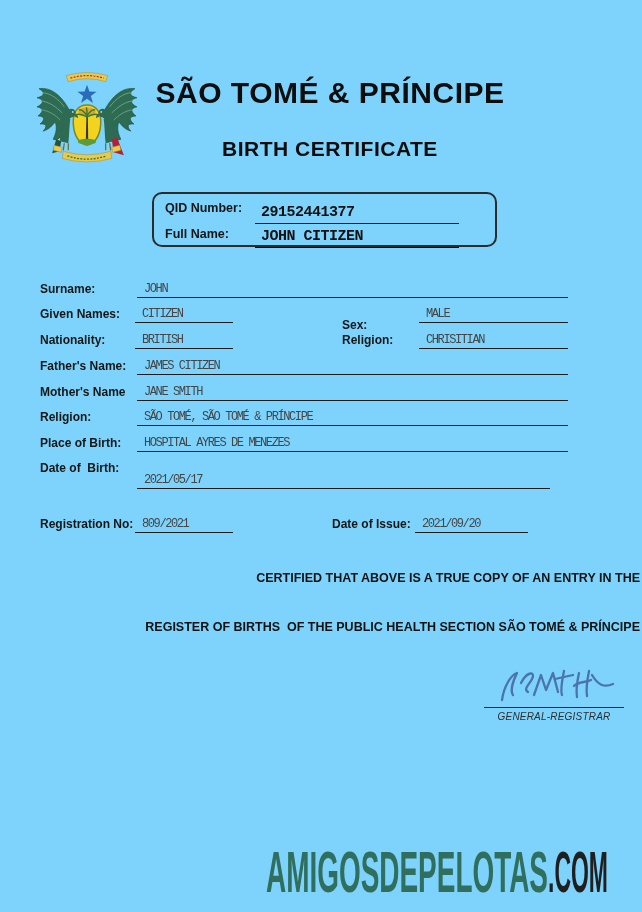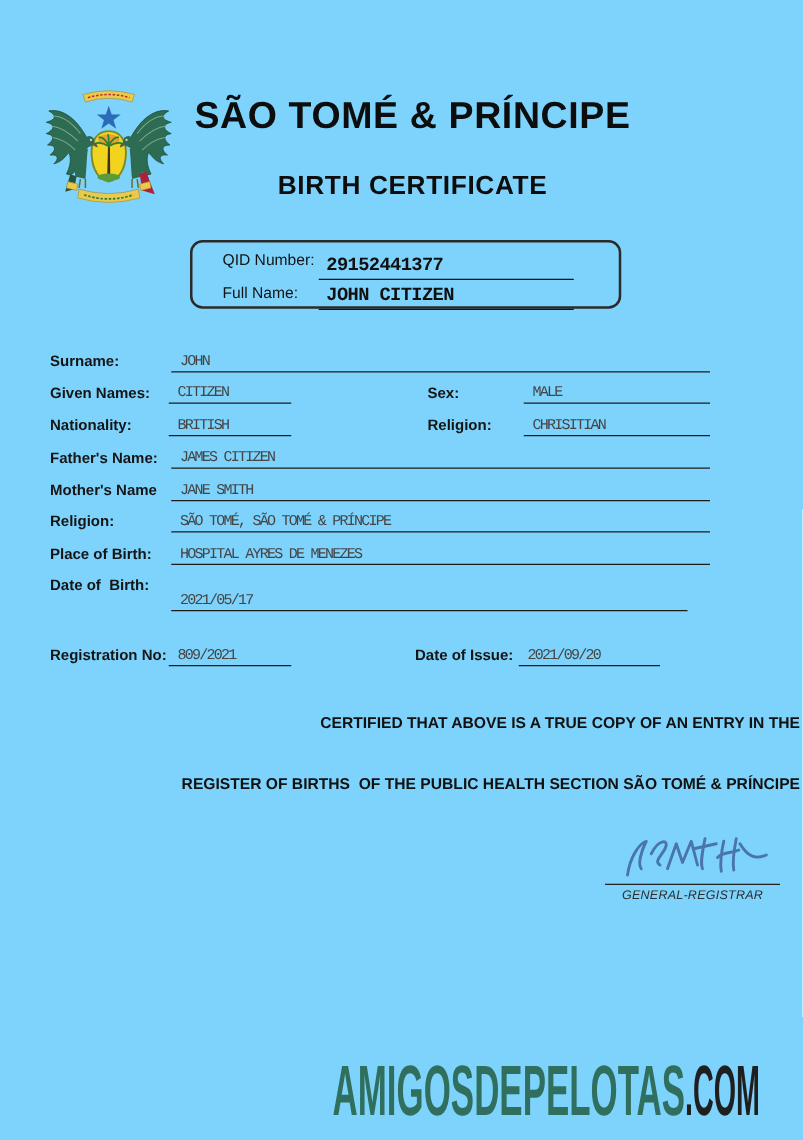--- a/index.html
+++ b/index.html
@@ -12,21 +12,21 @@
     font-size:30px;font-weight:bold;color:#0d0d0d;letter-spacing:.5px;white-space:pre;
   }
   .doc-subtitle{
     position:absolute;left:20px;top:137px;width:620px;text-align:center;
     font-size:21px;font-weight:bold;color:#0d0d0d;letter-spacing:.5px;white-space:pre;
   }
   .id-box{
     position:absolute;left:152px;top:192px;width:345px;height:55px;
     border:2px solid #2b2b2b;border-radius:10px;box-sizing:border-box;
   }
-  .id-lbl{position:absolute;left:24px;font-size:12.5px;font-weight:normal;color:#141414;white-space:pre;}
+  .id-lbl{position:absolute;left:11px;font-size:12.5px;font-weight:bold;color:#141414;white-space:pre;}
   .id-vbox{
     position:absolute;left:101px;width:204px;height:25px;
     border-bottom:1.5px solid #101010;display:flex;align-items:flex-end;padding-bottom:2px;box-sizing:border-box;
   }
   .id-val{
     font-family:"Liberation Mono","DejaVu Sans Mono",monospace;
     font-size:15px;font-weight:bold;color:#101010;letter-spacing:-.5px;
     padding-left:6px;white-space:pre;
   }
   .lbl{position:absolute;font-size:12px;font-weight:bold;color:#151515;white-space:pre;}
@@ -122,21 +122,21 @@
 
   <div class="lbl" style="left:40px;top:282px">Surname:</div>
   <div class="vbox" style="left:137px;top:279px;width:431px">
     <span class="val">JOHN</span>
   </div>
 
   <div class="lbl" style="left:40px;top:307px">Given Names:</div>
   <div class="vbox" style="left:135px;top:304px;width:98px">
     <span class="val">CITIZEN</span>
   </div>
-  <div class="lbl" style="left:342px;top:307px">Sex:</div>
+  <div class="lbl" style="left:342px;top:318px">Sex:</div>
   <div class="vbox" style="left:419px;top:304px;width:149px">
     <span class="val">MALE</span>
   </div>
 
   <div class="lbl" style="left:40px;top:333px">Nationality:</div>
   <div class="vbox" style="left:135px;top:330px;width:98px">
     <span class="val">BRITISH</span>
   </div>
   <div class="lbl" style="left:342px;top:333px">Religion:</div>
   <div class="vbox" style="left:419px;top:330px;width:149px">

